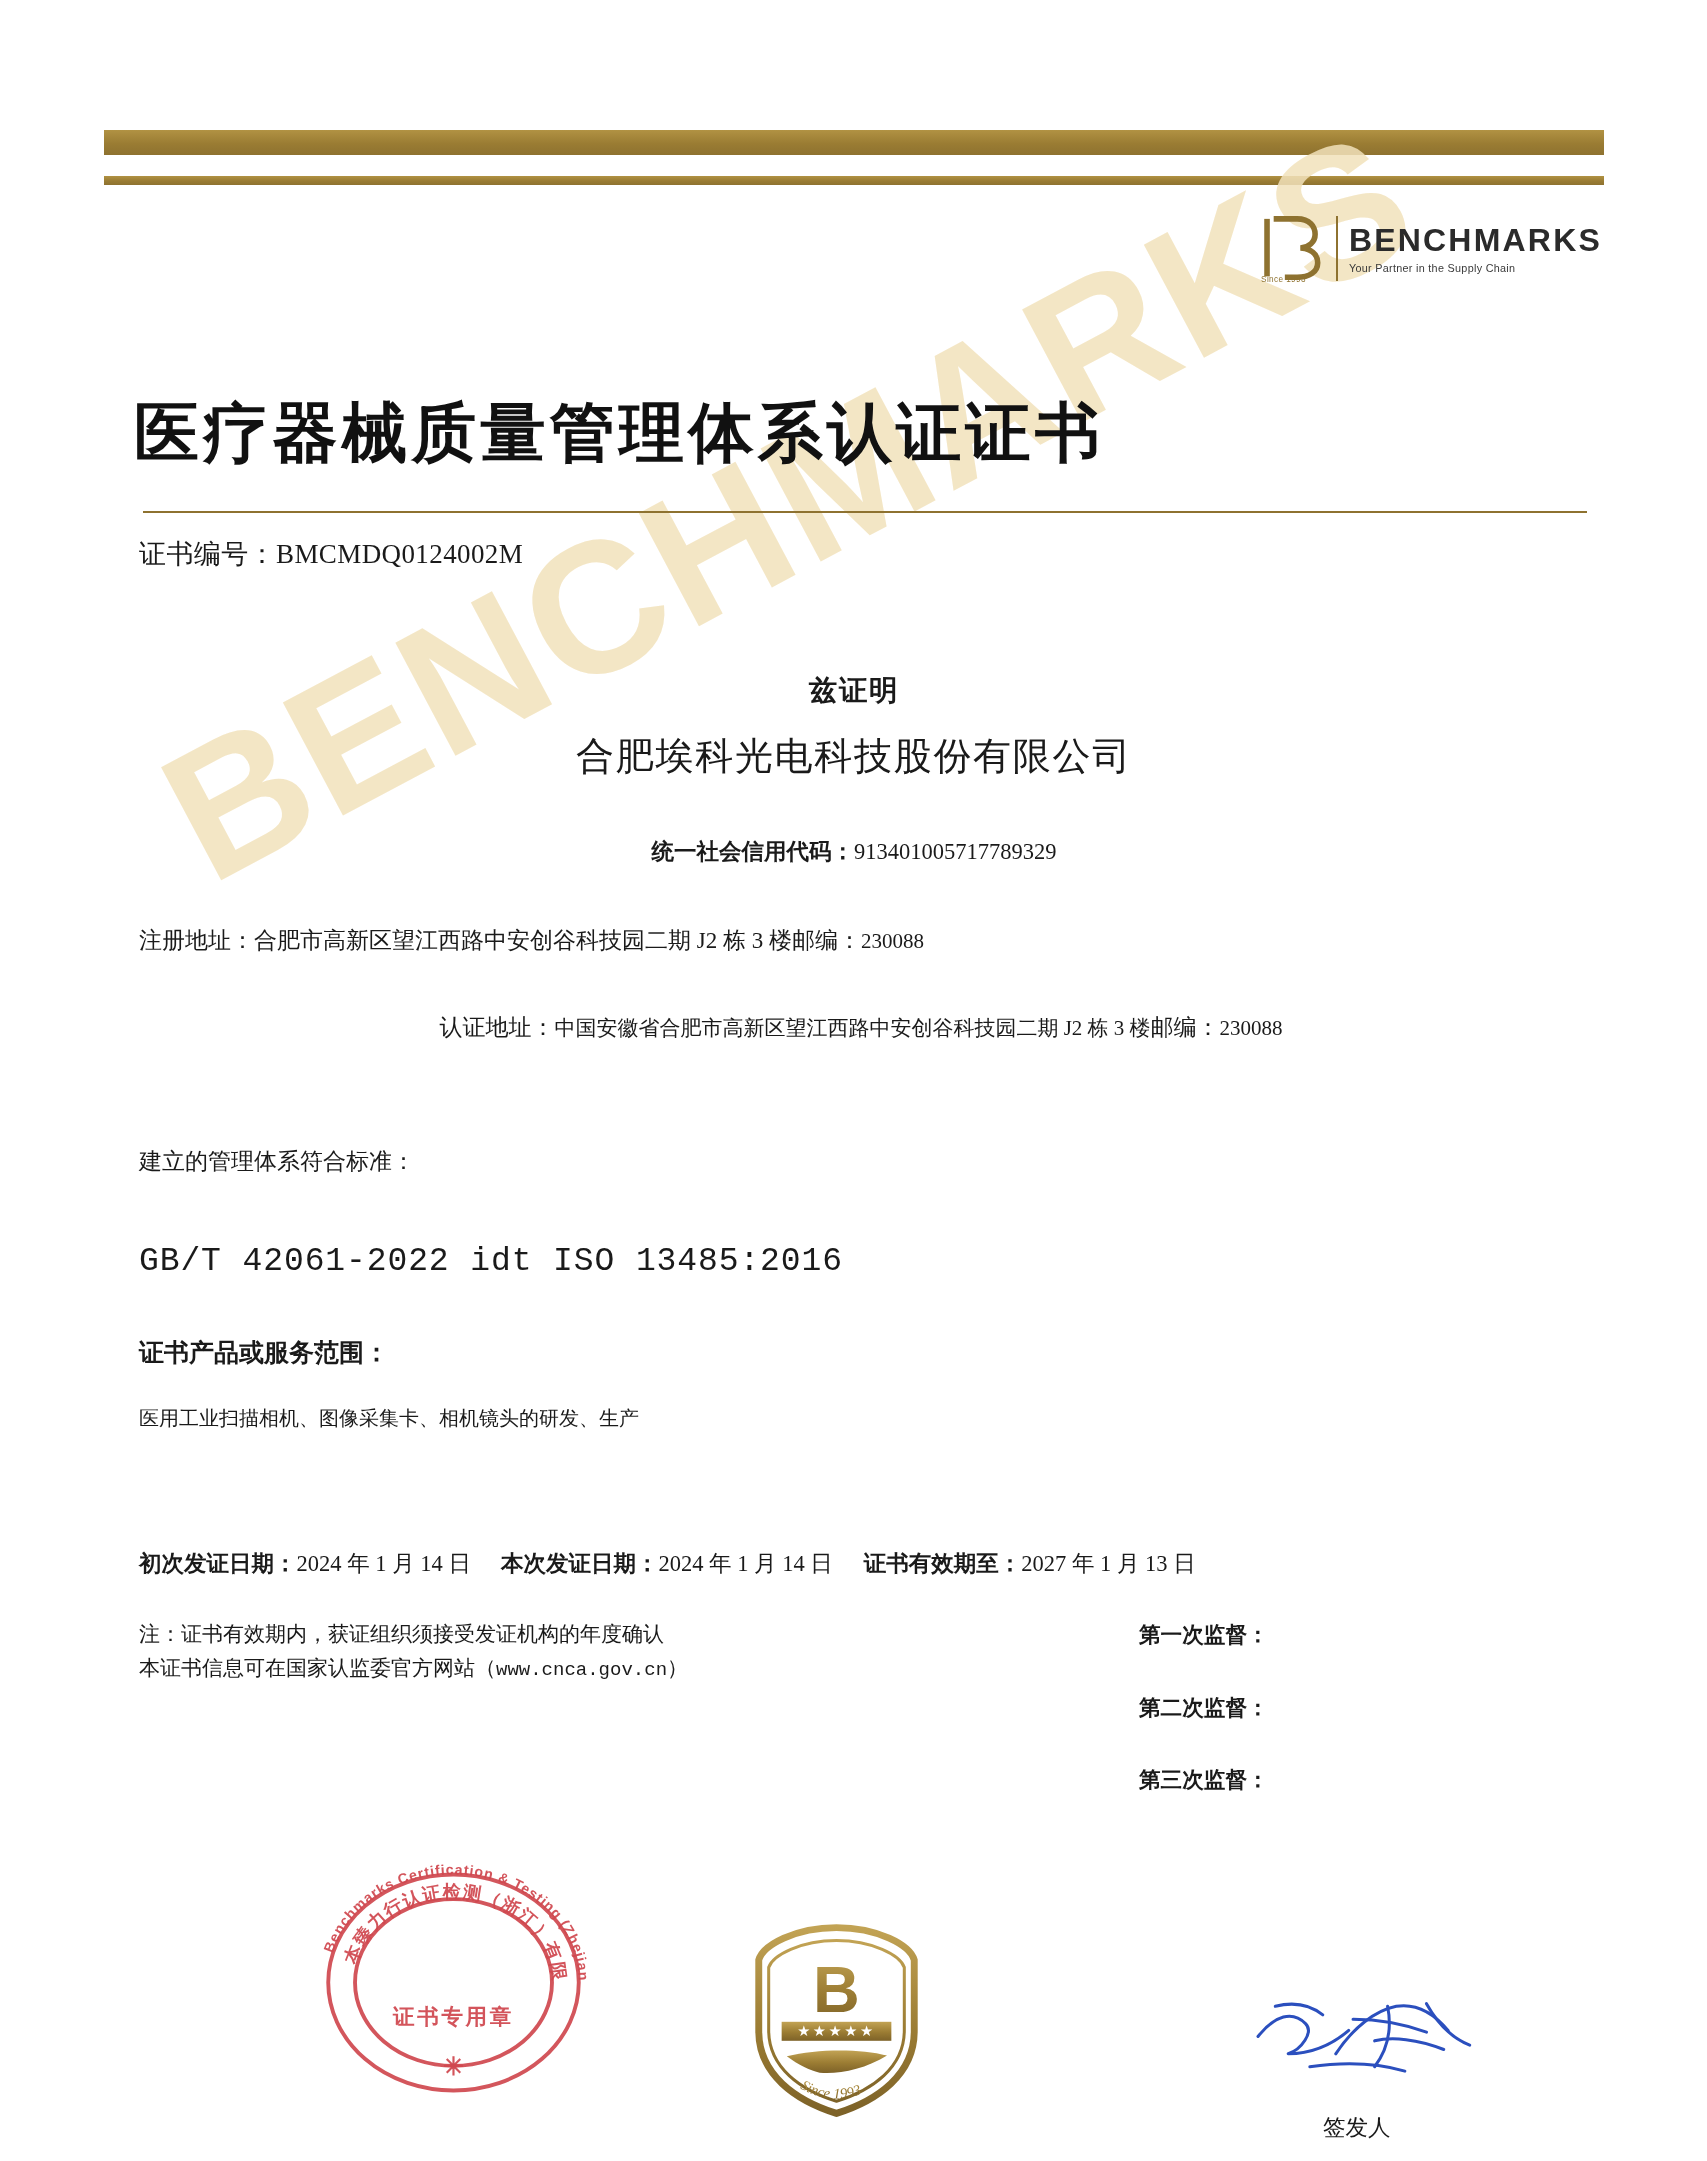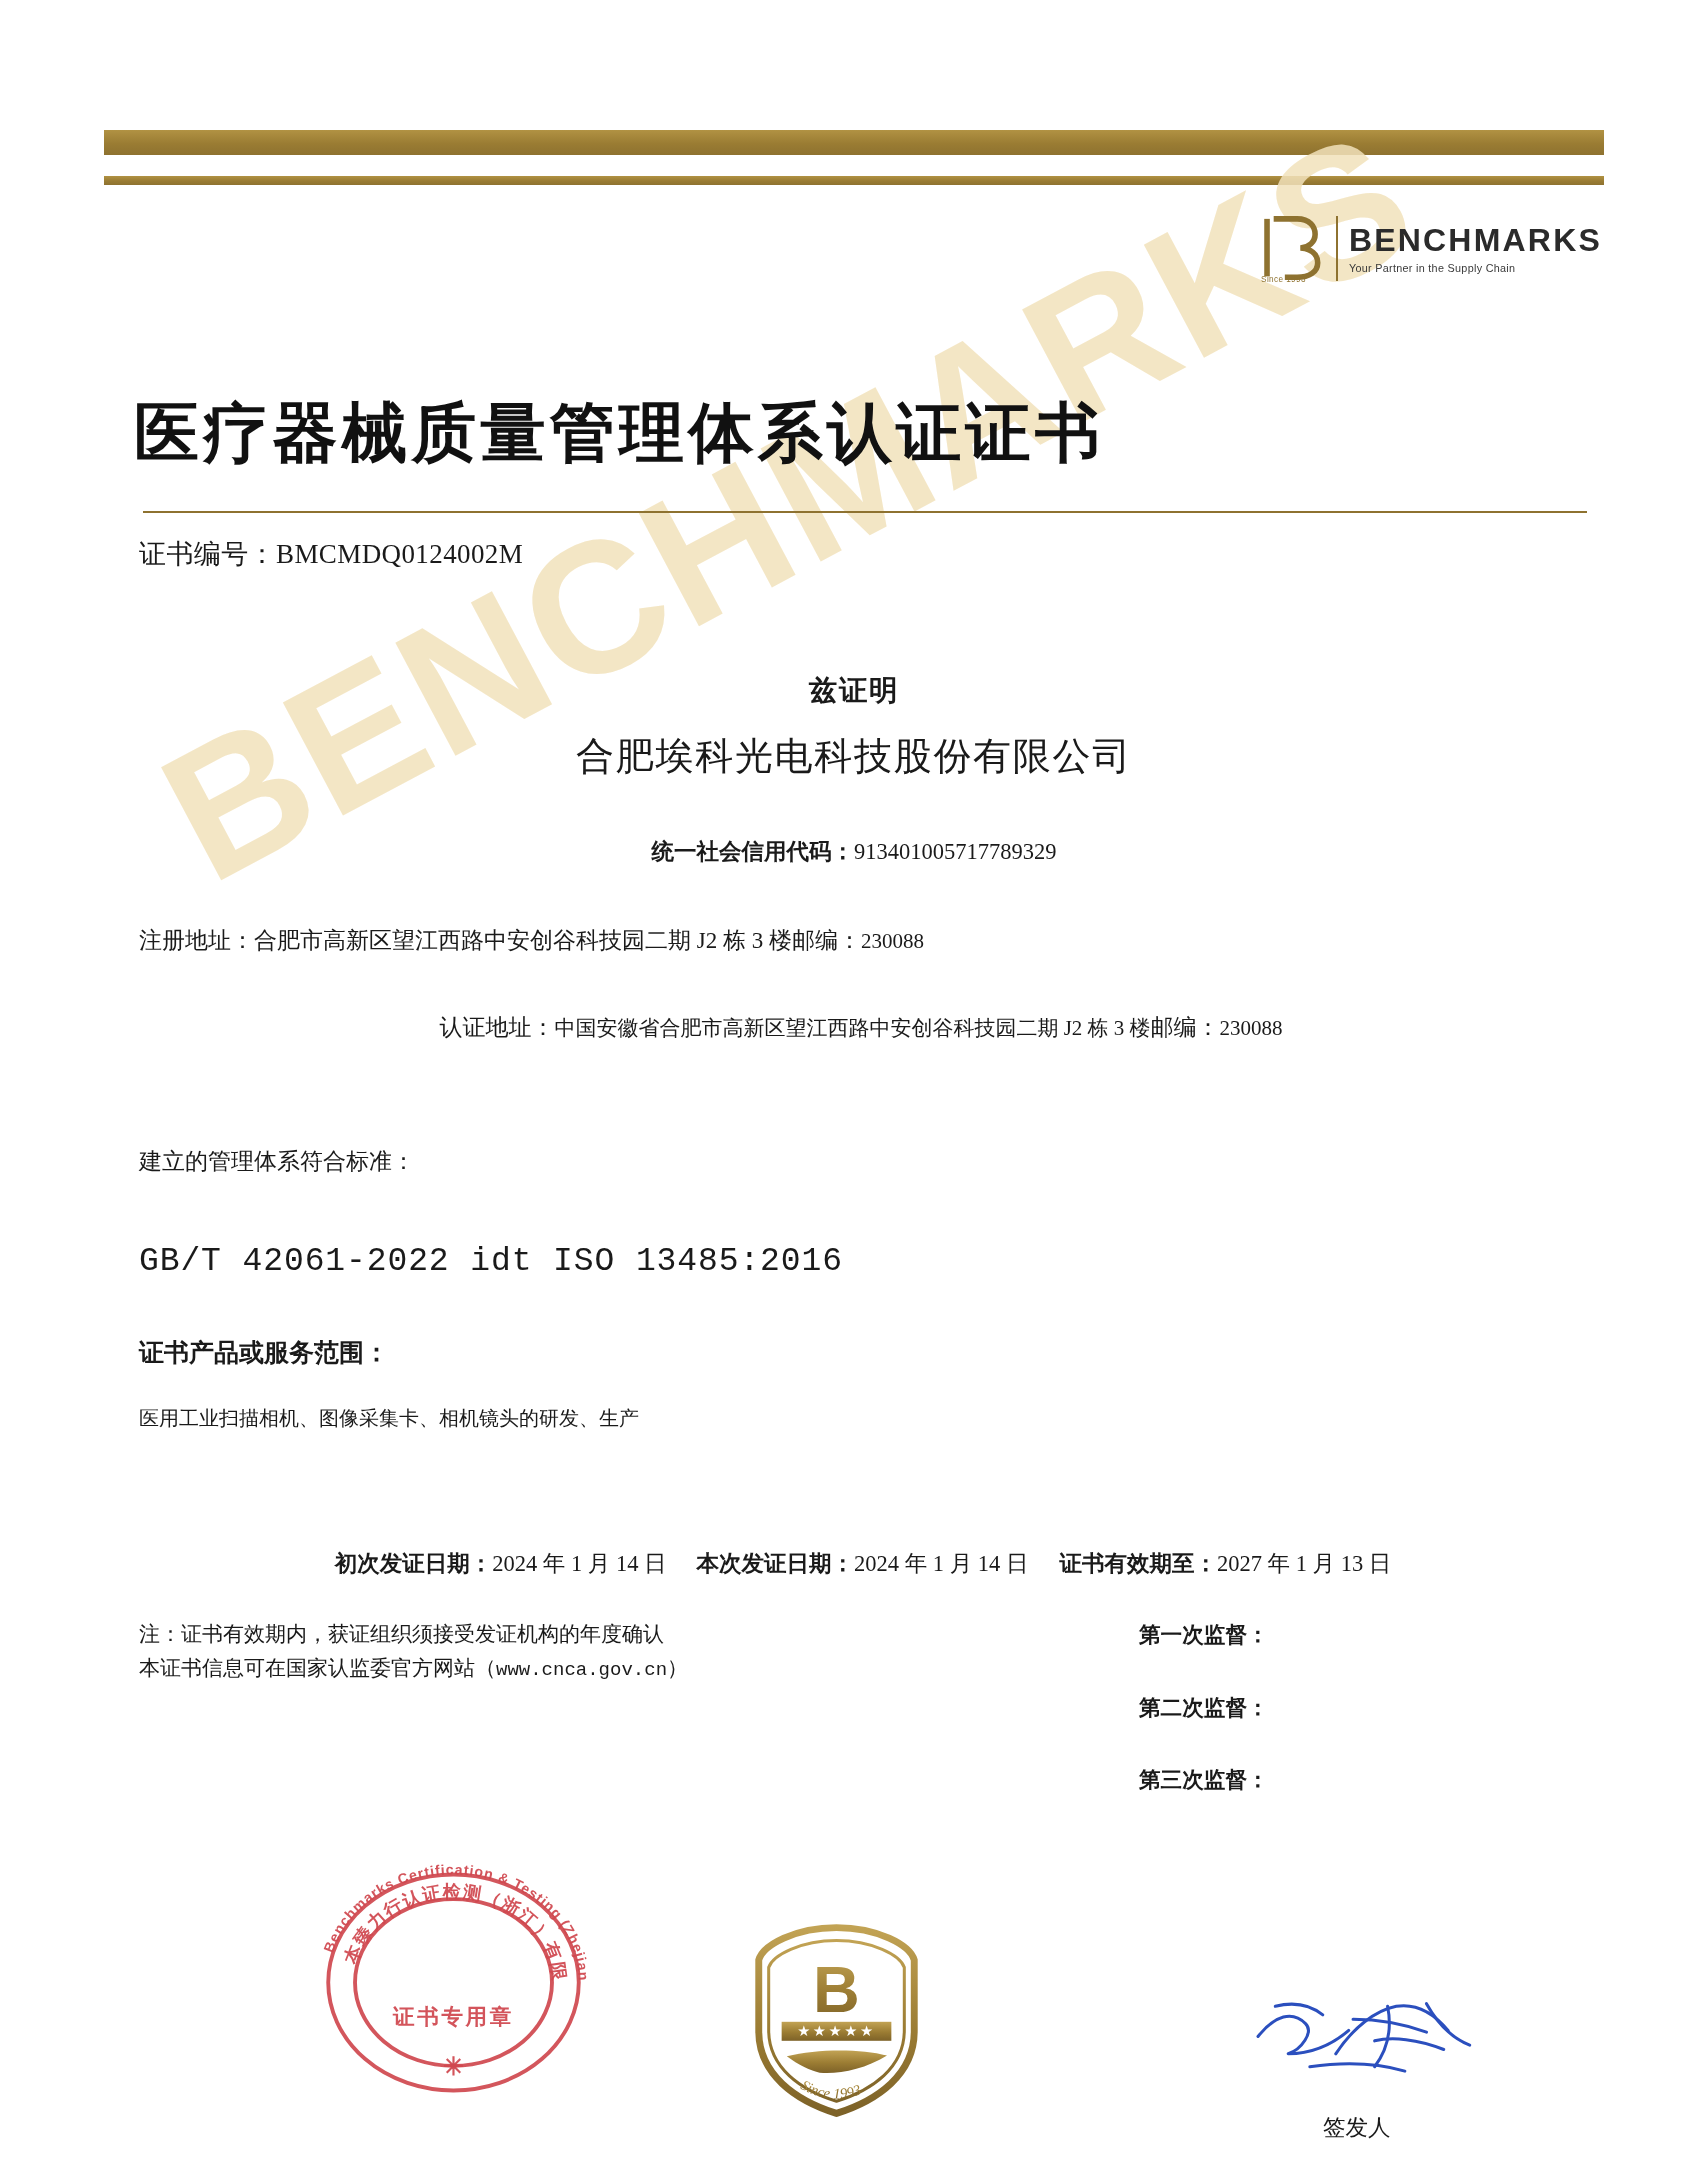--- a/index.html
+++ b/index.html
@@ -200,21 +200,20 @@
   }
 
   
   .dates {
     position: absolute;
     left: 139px;
     top: 1548px;
     width: 1448px;
     font-size: 22.5px;
     white-space: nowrap;
-    text-align: center;
   }
   .dates b { font-weight: bold; }
   .dates .grp { display: inline-block; }
   .dates .gap1 { display: inline-block; width: 30px; }
   .dates .gap2 { display: inline-block; width: 31px; }
 
   .notes {
     position: absolute;
     left: 139px;
     top: 1617px;

